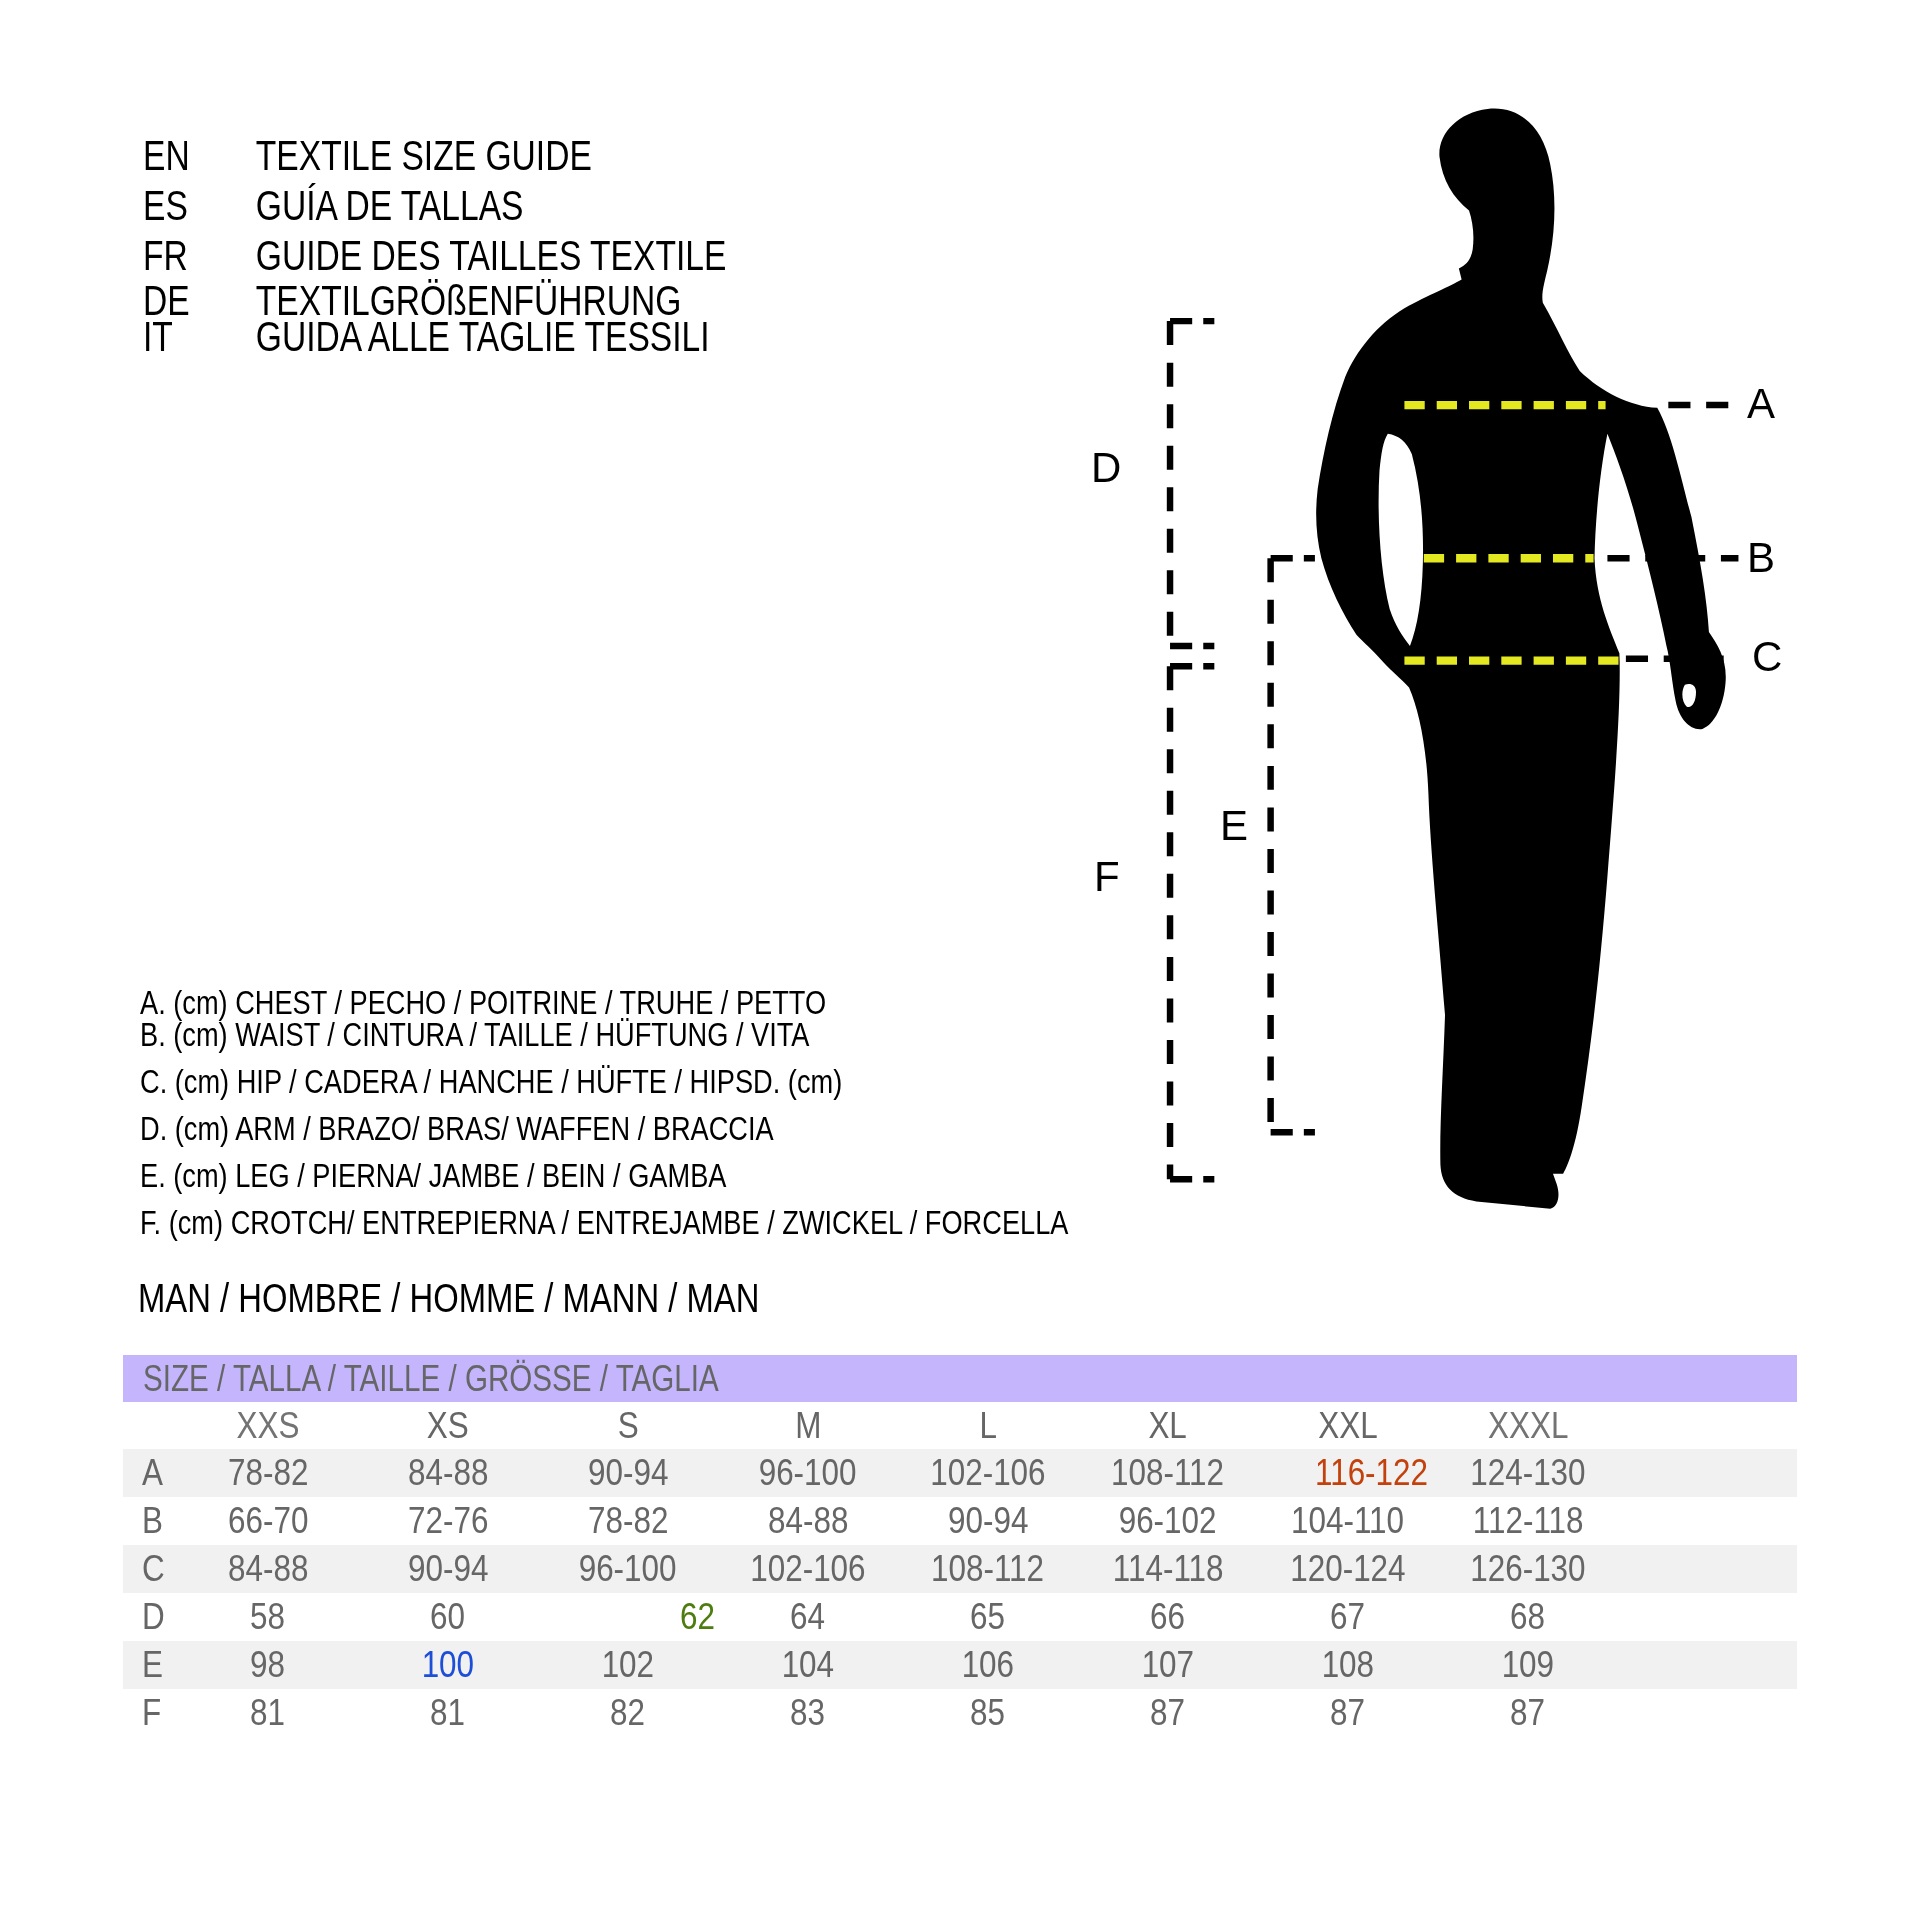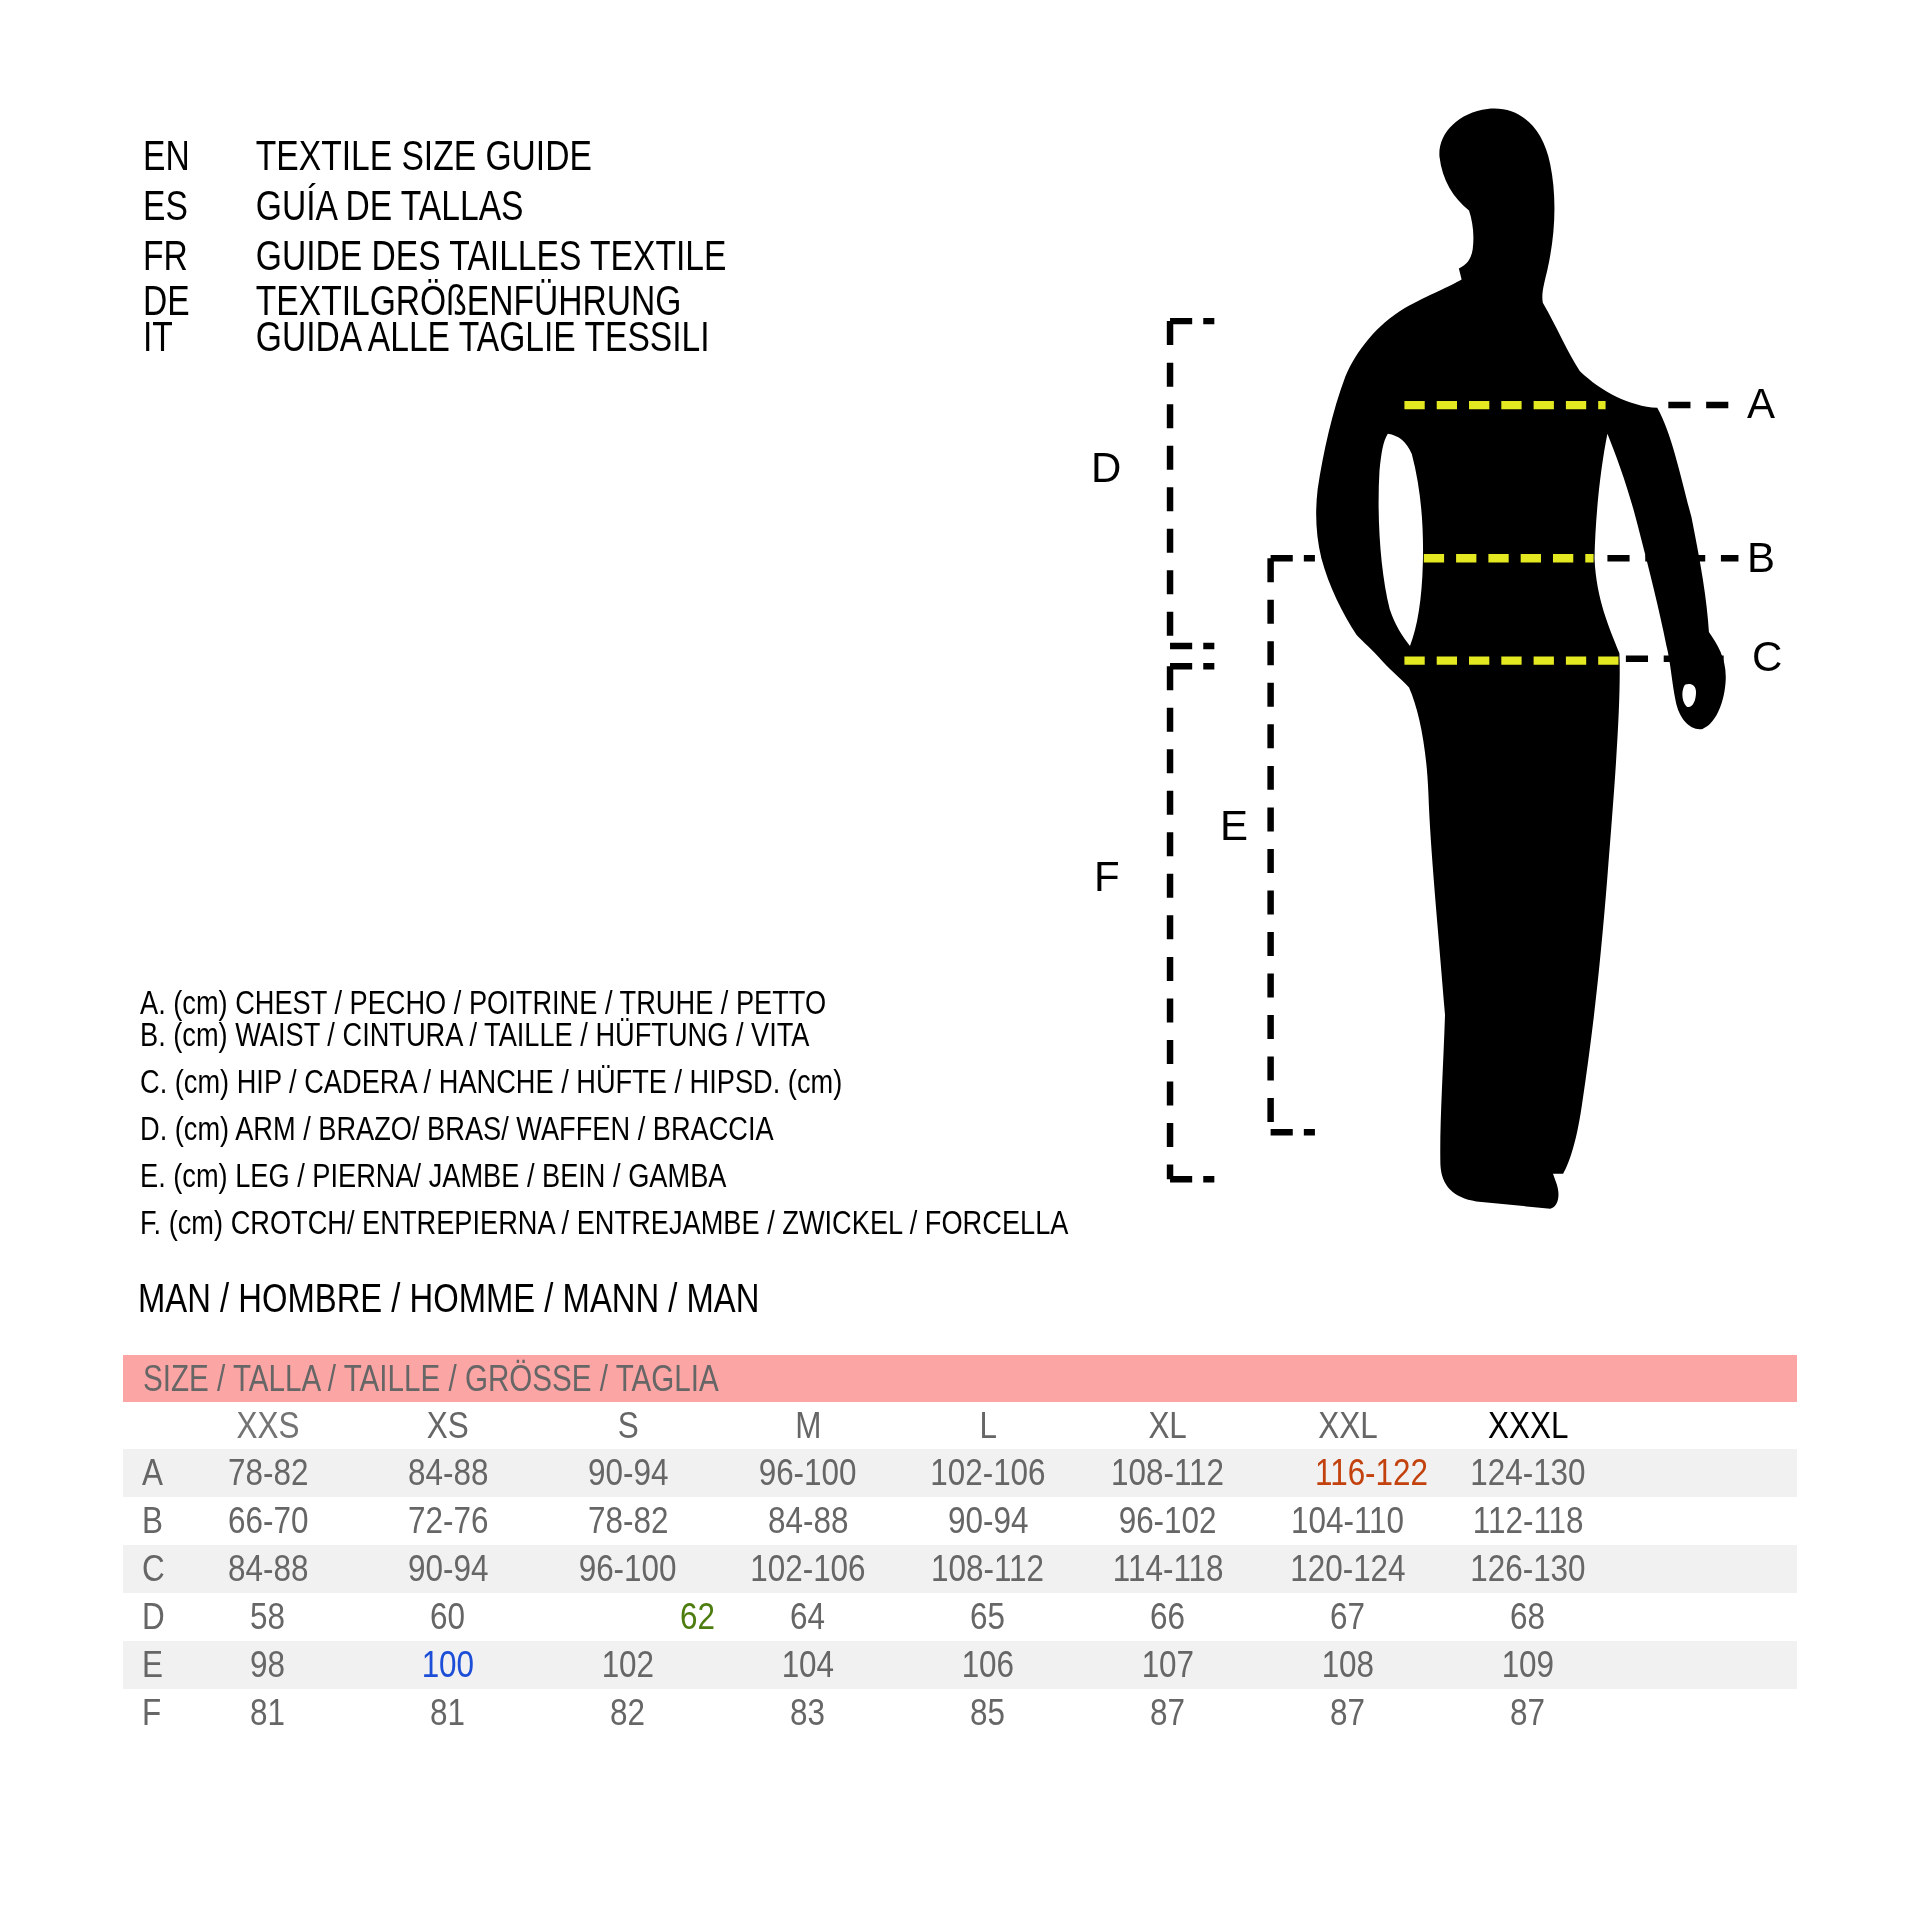--- a/index.html
+++ b/index.html
@@ -146,34 +146,34 @@
     <div class="legend-line" style="top:1012px"><span class="cond">B. (cm) WAIST / CINTURA / TAILLE / HÜFTUNG / VITA</span></div>
     <div class="legend-line" style="top:1059px"><span class="cond">C. (cm) HIP / CADERA / HANCHE / HÜFTE / HIPSD. (cm)</span></div>
     <div class="legend-line" style="top:1106px"><span class="cond">D. (cm) ARM / BRAZO/ BRAS/ WAFFEN / BRACCIA</span></div>
     <div class="legend-line" style="top:1153px"><span class="cond">E. (cm) LEG / PIERNA/ JAMBE / BEIN / GAMBA</span></div>
     <div class="legend-line" style="top:1200px"><span class="cond">F. (cm) CROTCH/ ENTREPIERNA / ENTREJAMBE / ZWICKEL / FORCELLA</span></div>
   </div>
 
   <div id="category-line"><span class="cond">MAN / HOMBRE / HOMME / MANN / MAN</span></div>
 
   <div id="size-table">
-    <div class="thead" style="background: #fca5a5;">
+    <div class="thead" style="background: #c4b5fd;">
       <span class="ht" style="color: rgb(102, 102, 102);"><span class="cond">SIZE / TALLA / TAILLE / GRÖSSE / TAGLIA</span></span>
     </div>
     <div class="cols-row">
       <div class="cell label-cell" style="color: rgb(102, 102, 102);"></div>
 
     <div class="cell val-cell" style="color: #737373;"><span class="condc">XXS</span></div>
         <div class="cell val-cell" style="color: rgb(102, 102, 102);"><span class="condc">XS</span></div>
         <div class="cell val-cell" style="color: rgb(102, 102, 102);"><span class="condc">S</span></div>
         <div class="cell val-cell" style="color: rgb(102, 102, 102);"><span class="condc">M</span></div>
         <div class="cell val-cell" style="color: rgb(102, 102, 102);"><span class="condc">L</span></div>
         <div class="cell val-cell" style="color: rgb(102, 102, 102);"><span class="condc">XL</span></div>
         <div class="cell val-cell" style="color: rgb(102, 102, 102);"><span class="condc">XXL</span></div>
-        <div class="cell val-cell" style="color: #000000;"><span class="condc">XXXL</span></div>
+        <div class="cell val-cell" style="color: #737373;"><span class="condc">XXXL</span></div>
       </div>
     <div>
 
     <div class="trow alt" style="background: rgb(241, 241, 241);">
           <div class="cell label-cell" style="color: rgb(102, 102, 102);"><span class="condl">A</span></div>
           <div class="cell val-cell" style="color: rgb(102, 102, 102);"><span class="condc">78-82</span></div>
           <div class="cell val-cell" style="color: rgb(102, 102, 102);"><span class="condc">84-88</span></div>
           <div class="cell val-cell" style="color: rgb(102, 102, 102);"><span class="condc">90-94</span></div>
           <div class="cell val-cell" style="color: rgb(102, 102, 102);"><span class="condc">96-100</span></div>
           <div class="cell val-cell" style="color: rgb(102, 102, 102);"><span class="condc">102-106</span></div>

